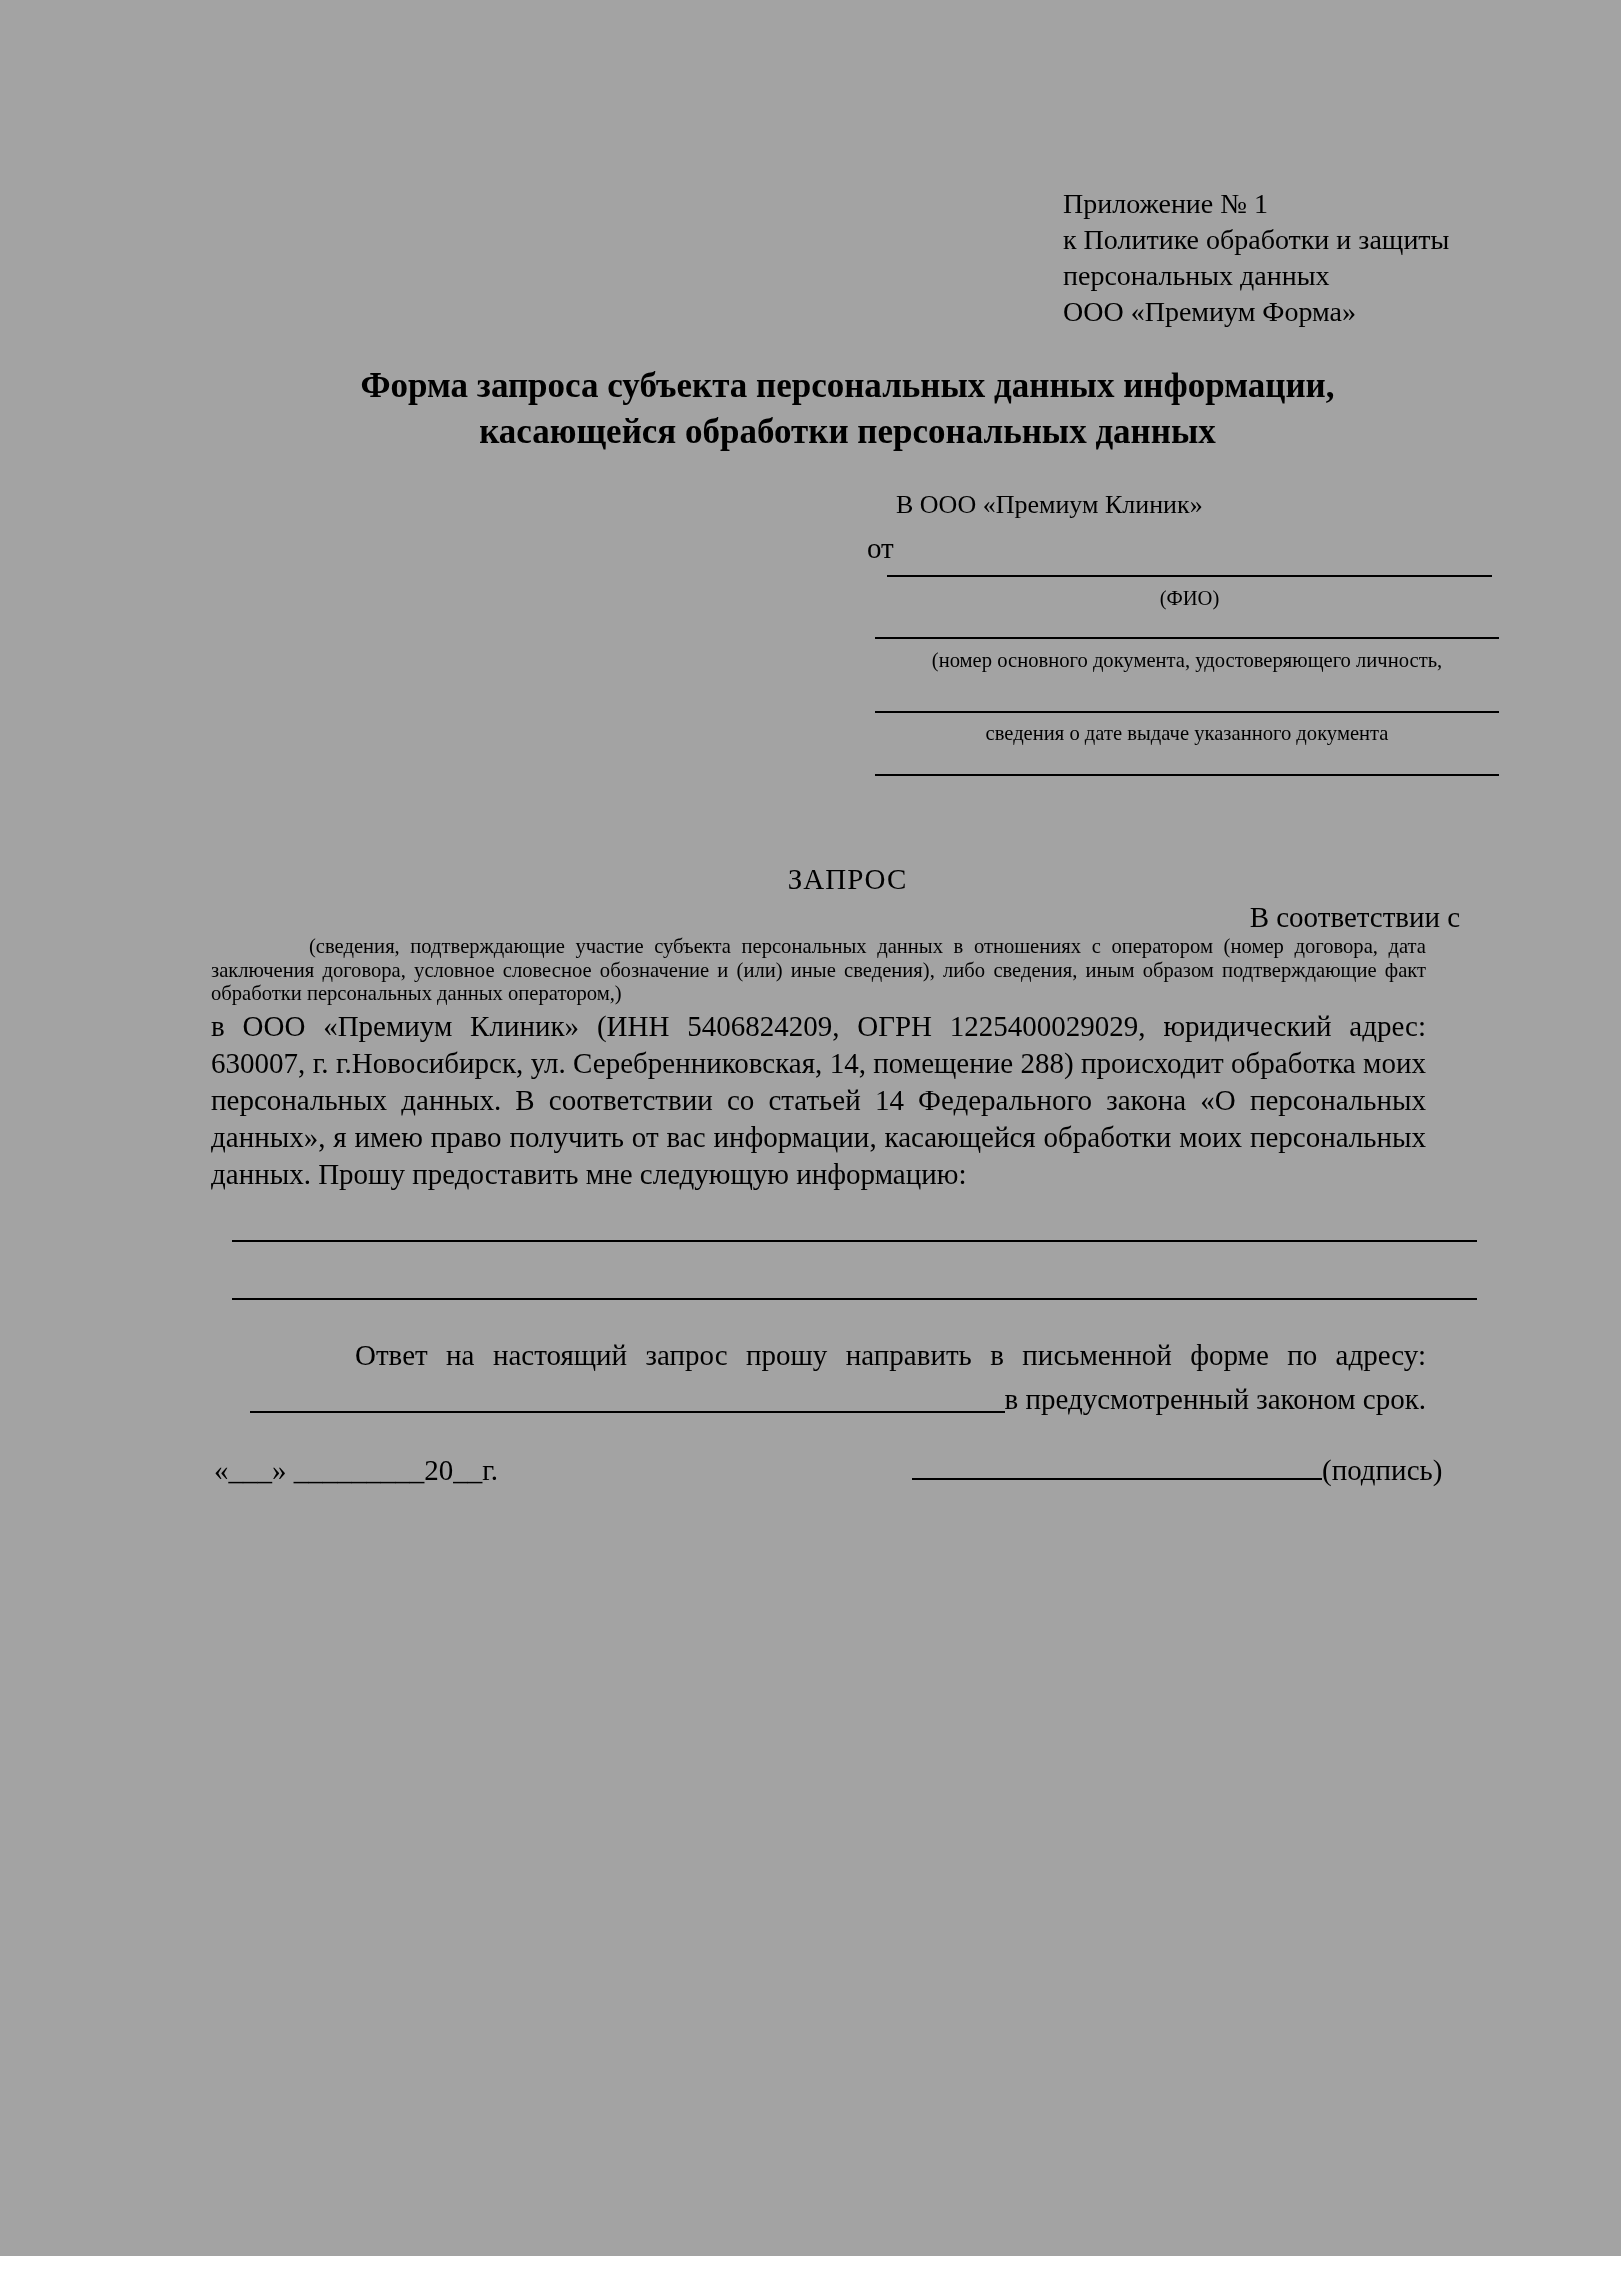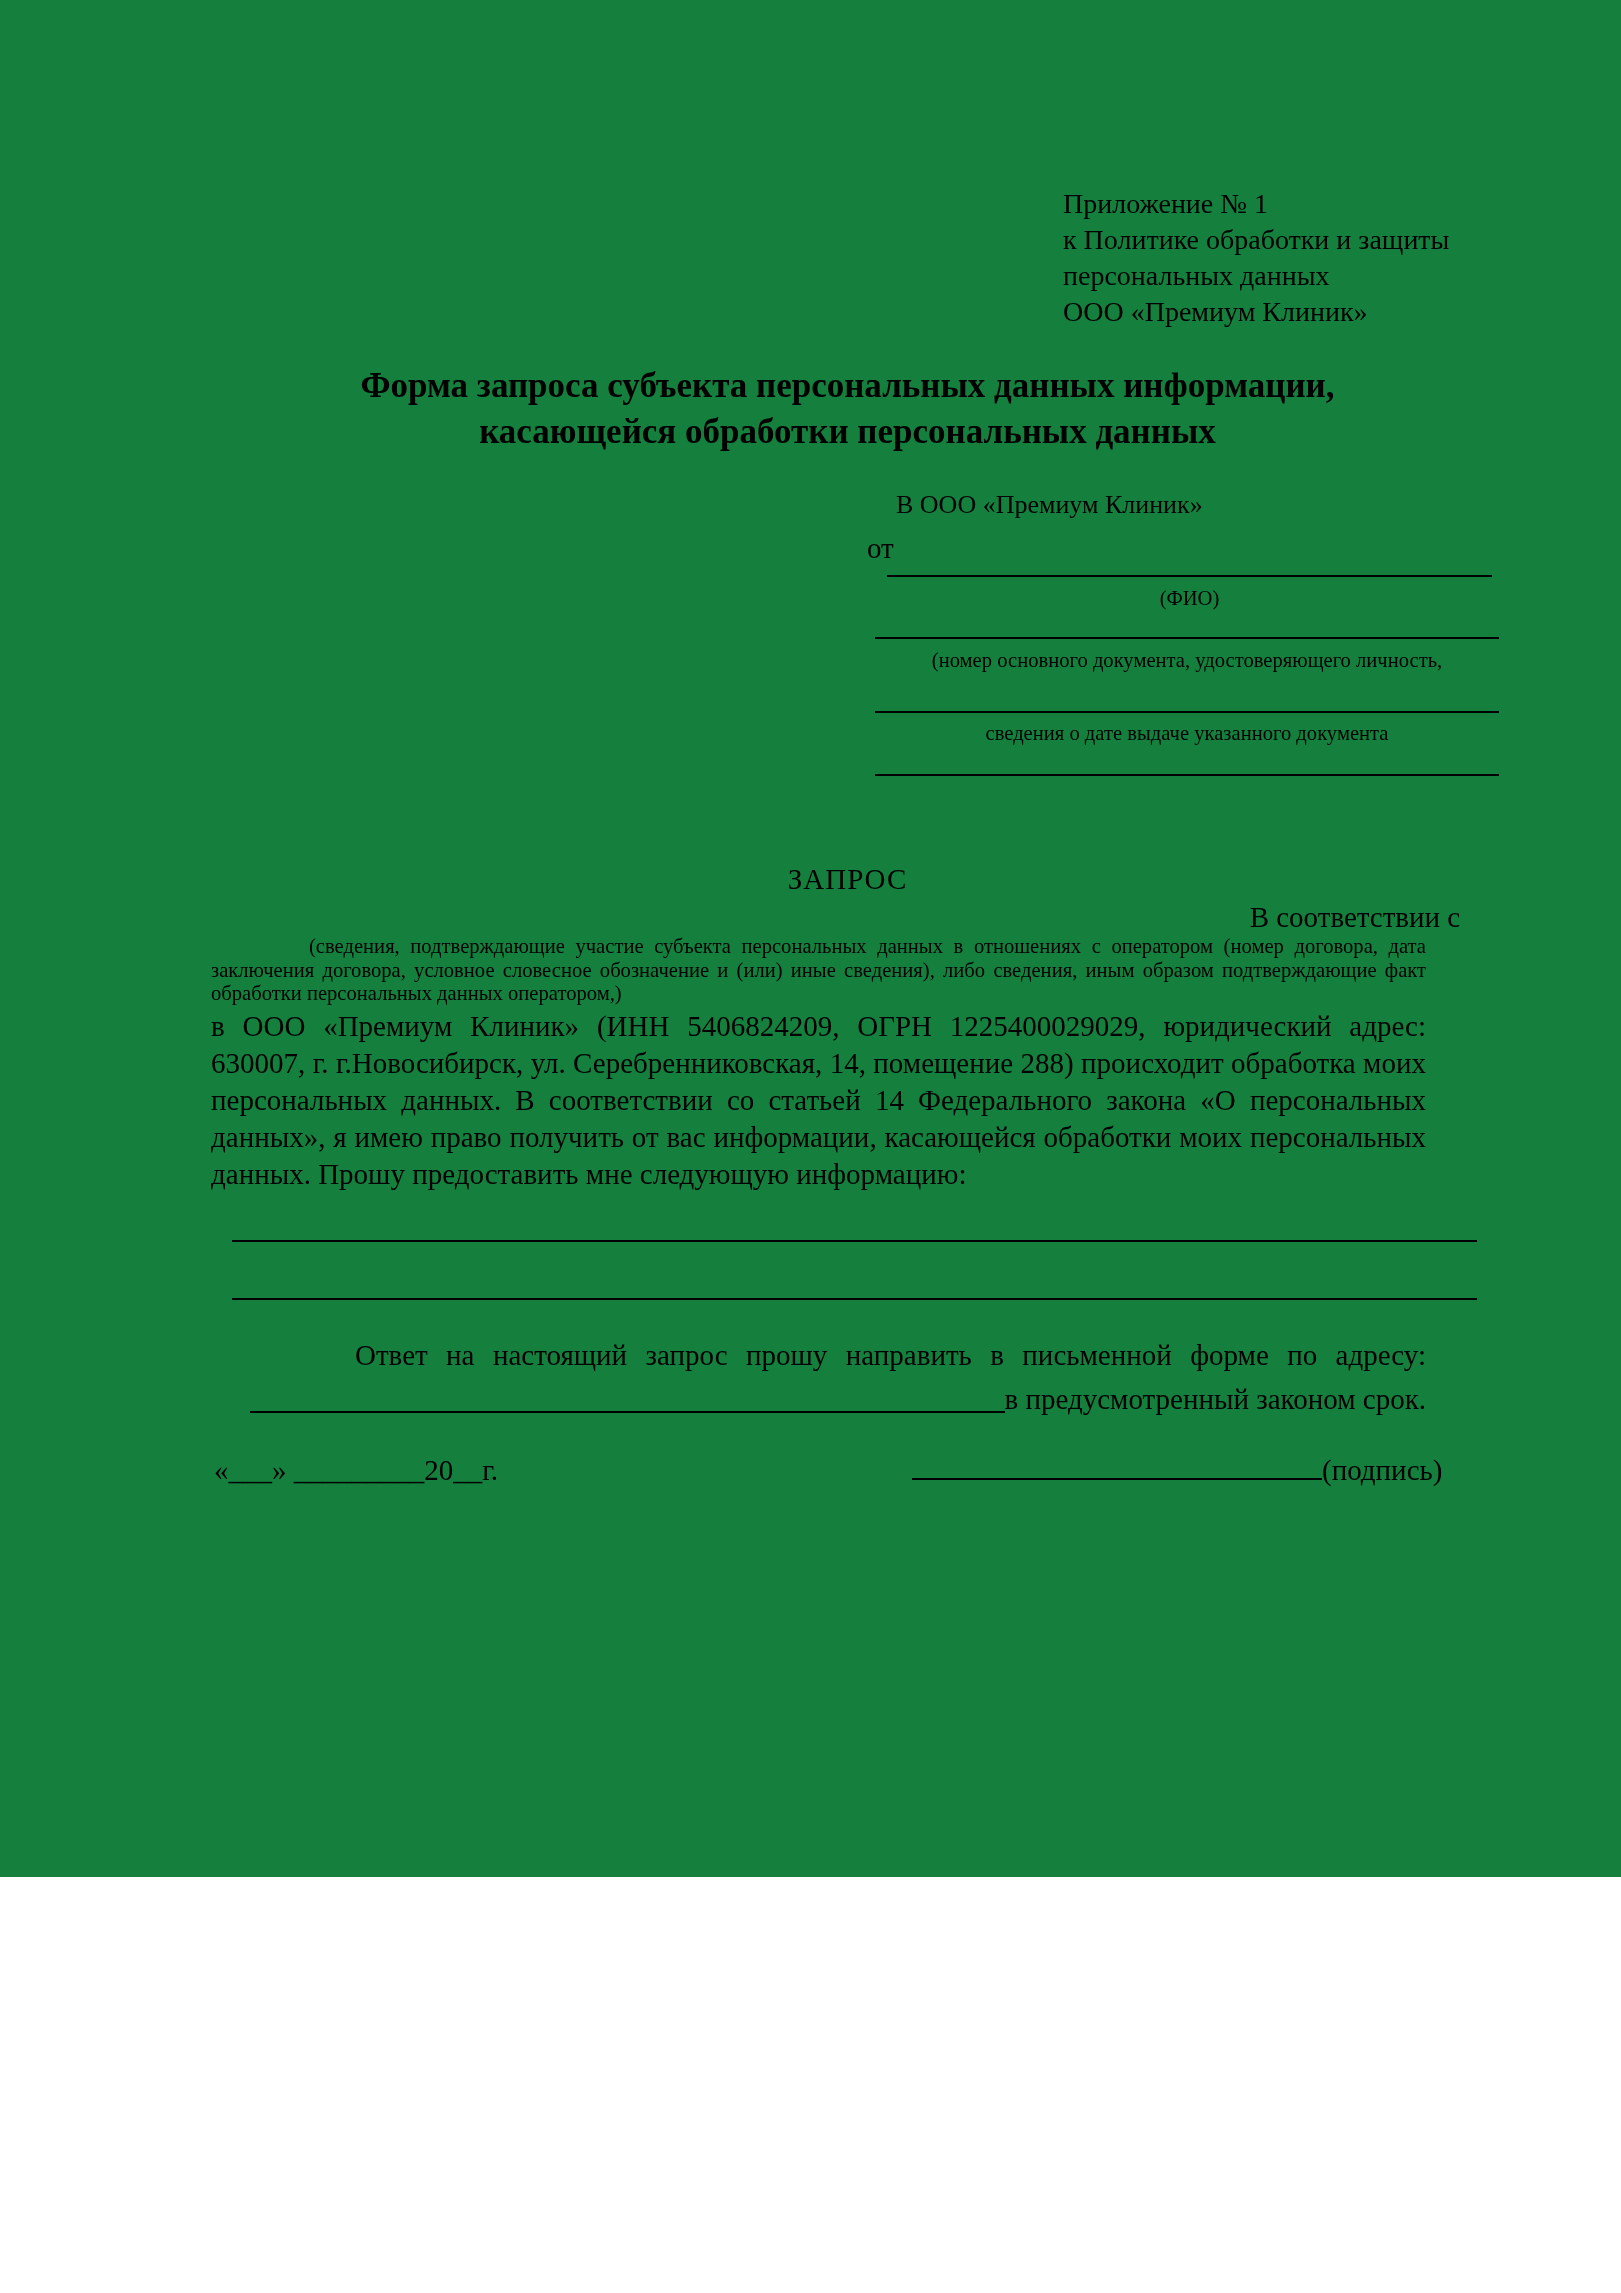--- a/index.html
+++ b/index.html
@@ -1,20 +1,20 @@
 <!DOCTYPE html>
 <html><head>
 <meta charset="utf-8">
 <style>
   html, body { margin: 0; padding: 0; background: #ffffff; }
   .page {
     position: relative;
     width: 1621px;
-    height: 1877px;
-    background: #15803d;
+    height: 2256px;
+    background: #a3a3a3;
     color: #000000;
     font-family: "Liberation Serif", "DejaVu Serif", serif;
     overflow: hidden;
   }
   .abs { position: absolute; }
 
   .appendix-block {
     left: 1063px; top: 186px; width: 421px;
     font-size: 28px; line-height: 36px;
   }
@@ -87,21 +87,21 @@
 </style>
 </head>
 <body>
 
 <div class="page">
 
   <div class="abs appendix-block">
     <div>Приложение № 1</div>
     <div>к Политике обработки и защиты</div>
     <div>персональных данных</div>
-    <div>ООО «Премиум Клиник»</div>
+    <div>ООО «Премиум Форма»</div>
   </div>
 
   <div class="abs doc-title">
     <div>Форма запроса субъекта персональных данных информации,</div>
     <div>касающейся обработки персональных данных</div>
   </div>
 
   <div class="abs addr-to">В ООО «Премиум Клиник»</div>
   <div class="abs addr-from">от</div>
 

